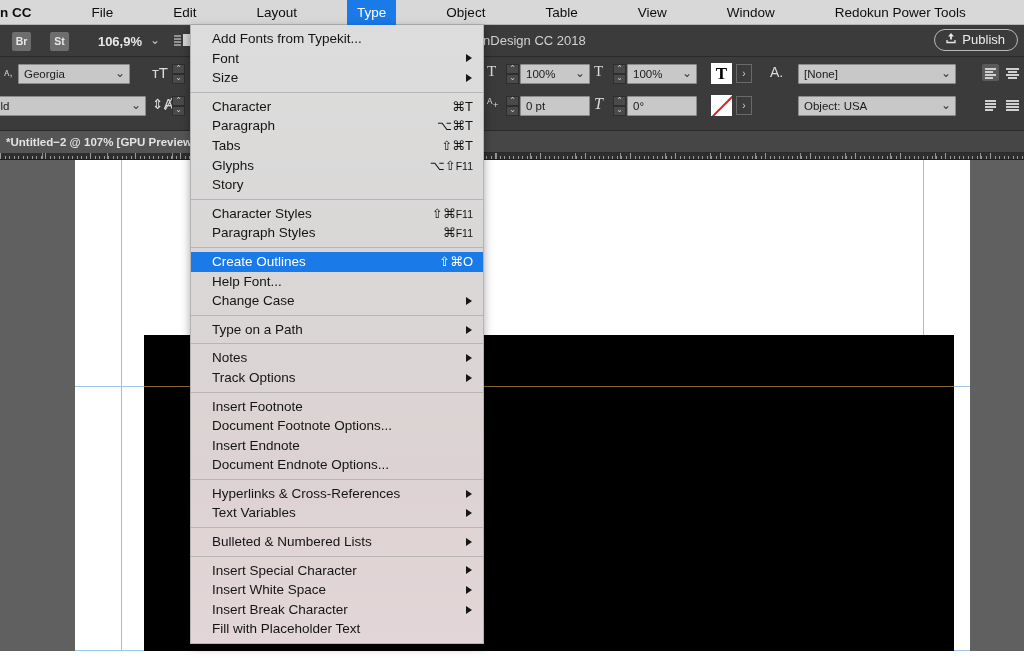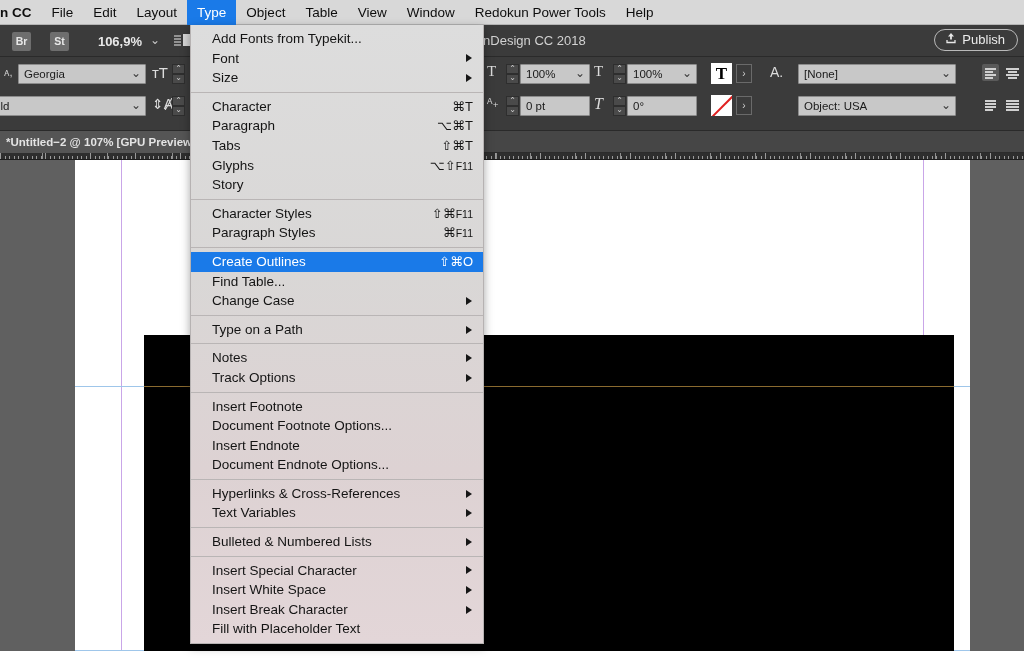--- a/index.html
+++ b/index.html
@@ -8,21 +8,21 @@
     font-family:"Liberation Sans","DejaVu Sans",sans-serif;
     -webkit-font-smoothing:antialiased;
   }
   
   #menubar{
     position:absolute;left:0;top:0;width:1024px;height:25px;
     background:#d8d8d8;
     border-bottom:1px solid #b4b4b4;
     display:flex;align-items:center;
     box-sizing:border-box;
-    font-size:13.5px;color:#0d0d0d;
+    font-size:13.5px;color:#0d0d0d;gap:40px;
   }
   #menubar .mb{
     padding:0 10px;height:25px;line-height:25px;white-space:nowrap;
   }
   #menubar .mb.app{font-weight:bold;padding-left:0;}
   #menubar .mb.active{background:#1a7ae8;color:#fff;}
 
   
   #appbar{
     position:absolute;left:0;top:25px;width:1024px;height:32px;
@@ -433,21 +433,21 @@
   </div>
 
 <div id="doctab">
   <div id="doctabinner">*Untitled−2 @ 107% [GPU Preview]</div>
 </div>
 
 <div id="ctrl">
   <div class="row r1">
 
     <div class="tinyicon" style="left:4px;top:5px;color:#cfcfcf;font-size:11px;">ᴀ,</div>
-    <div class="field" style="left:18px;top:3px;width:128px;">
+    <div class="field" style="left:18px;top:3px;width:112px;">
       <span>Georgia</span>
       <span class="cv2">⌄</span>
     </div>
     <div class="glyphlbl" style="left:152px;top:3px;font-size:15px;">ᴛT</div>
     <div class="stepper" style="left:172px;top:3px;height:10px;">⌃</div>
     <div class="stepper" style="left:172px;top:13px;height:10px;line-height:6px;">⌄</div>
 
     <div class="glyphlbl" style="left:487px;top:2px;font-size:15px;font-family:'Liberation Serif',serif;">T</div>
     <div class="stepper" style="left:506px;top:3px;height:10px;">⌃</div>
     <div class="stepper" style="left:506px;top:13px;height:10px;line-height:6px;">⌄</div>
@@ -578,21 +578,21 @@
     <div class="mi"><span>Character</span><span class="sc">⌘T</span></div>
     <div class="mi"><span>Paragraph</span><span class="sc">⌥⌘T</span></div>
     <div class="mi"><span>Tabs</span><span class="sc">⇧⌘T</span></div>
     <div class="mi"><span>Glyphs</span><span class="sc">⌥⇧<span class="f">F11</span></span></div>
     <div class="mi"><span>Story</span></div>
     <div class="msep"></div>
     <div class="mi"><span>Character Styles</span><span class="sc">⇧⌘<span class="f">F11</span></span></div>
     <div class="mi"><span>Paragraph Styles</span><span class="sc">⌘<span class="f">F11</span></span></div>
     <div class="msep"></div>
     <div class="mi hl"><span>Create Outlines</span><span class="sc">⇧⌘O</span></div>
-    <div class="mi"><span>Find Table...</span></div>
+    <div class="mi"><span>Help Font...</span></div>
     <div class="mi"><span>Change Case</span><span class="arw"></span></div>
     <div class="msep"></div>
     <div class="mi"><span>Type on a Path</span><span class="arw"></span></div>
     <div class="msep"></div>
     <div class="mi"><span>Notes</span><span class="arw"></span></div>
     <div class="mi"><span>Track Options</span><span class="arw"></span></div>
     <div class="msep"></div>
     <div class="mi"><span>Insert Footnote</span></div>
     <div class="mi"><span>Document Footnote Options...</span></div>
     <div class="mi"><span>Insert Endnote</span></div>

